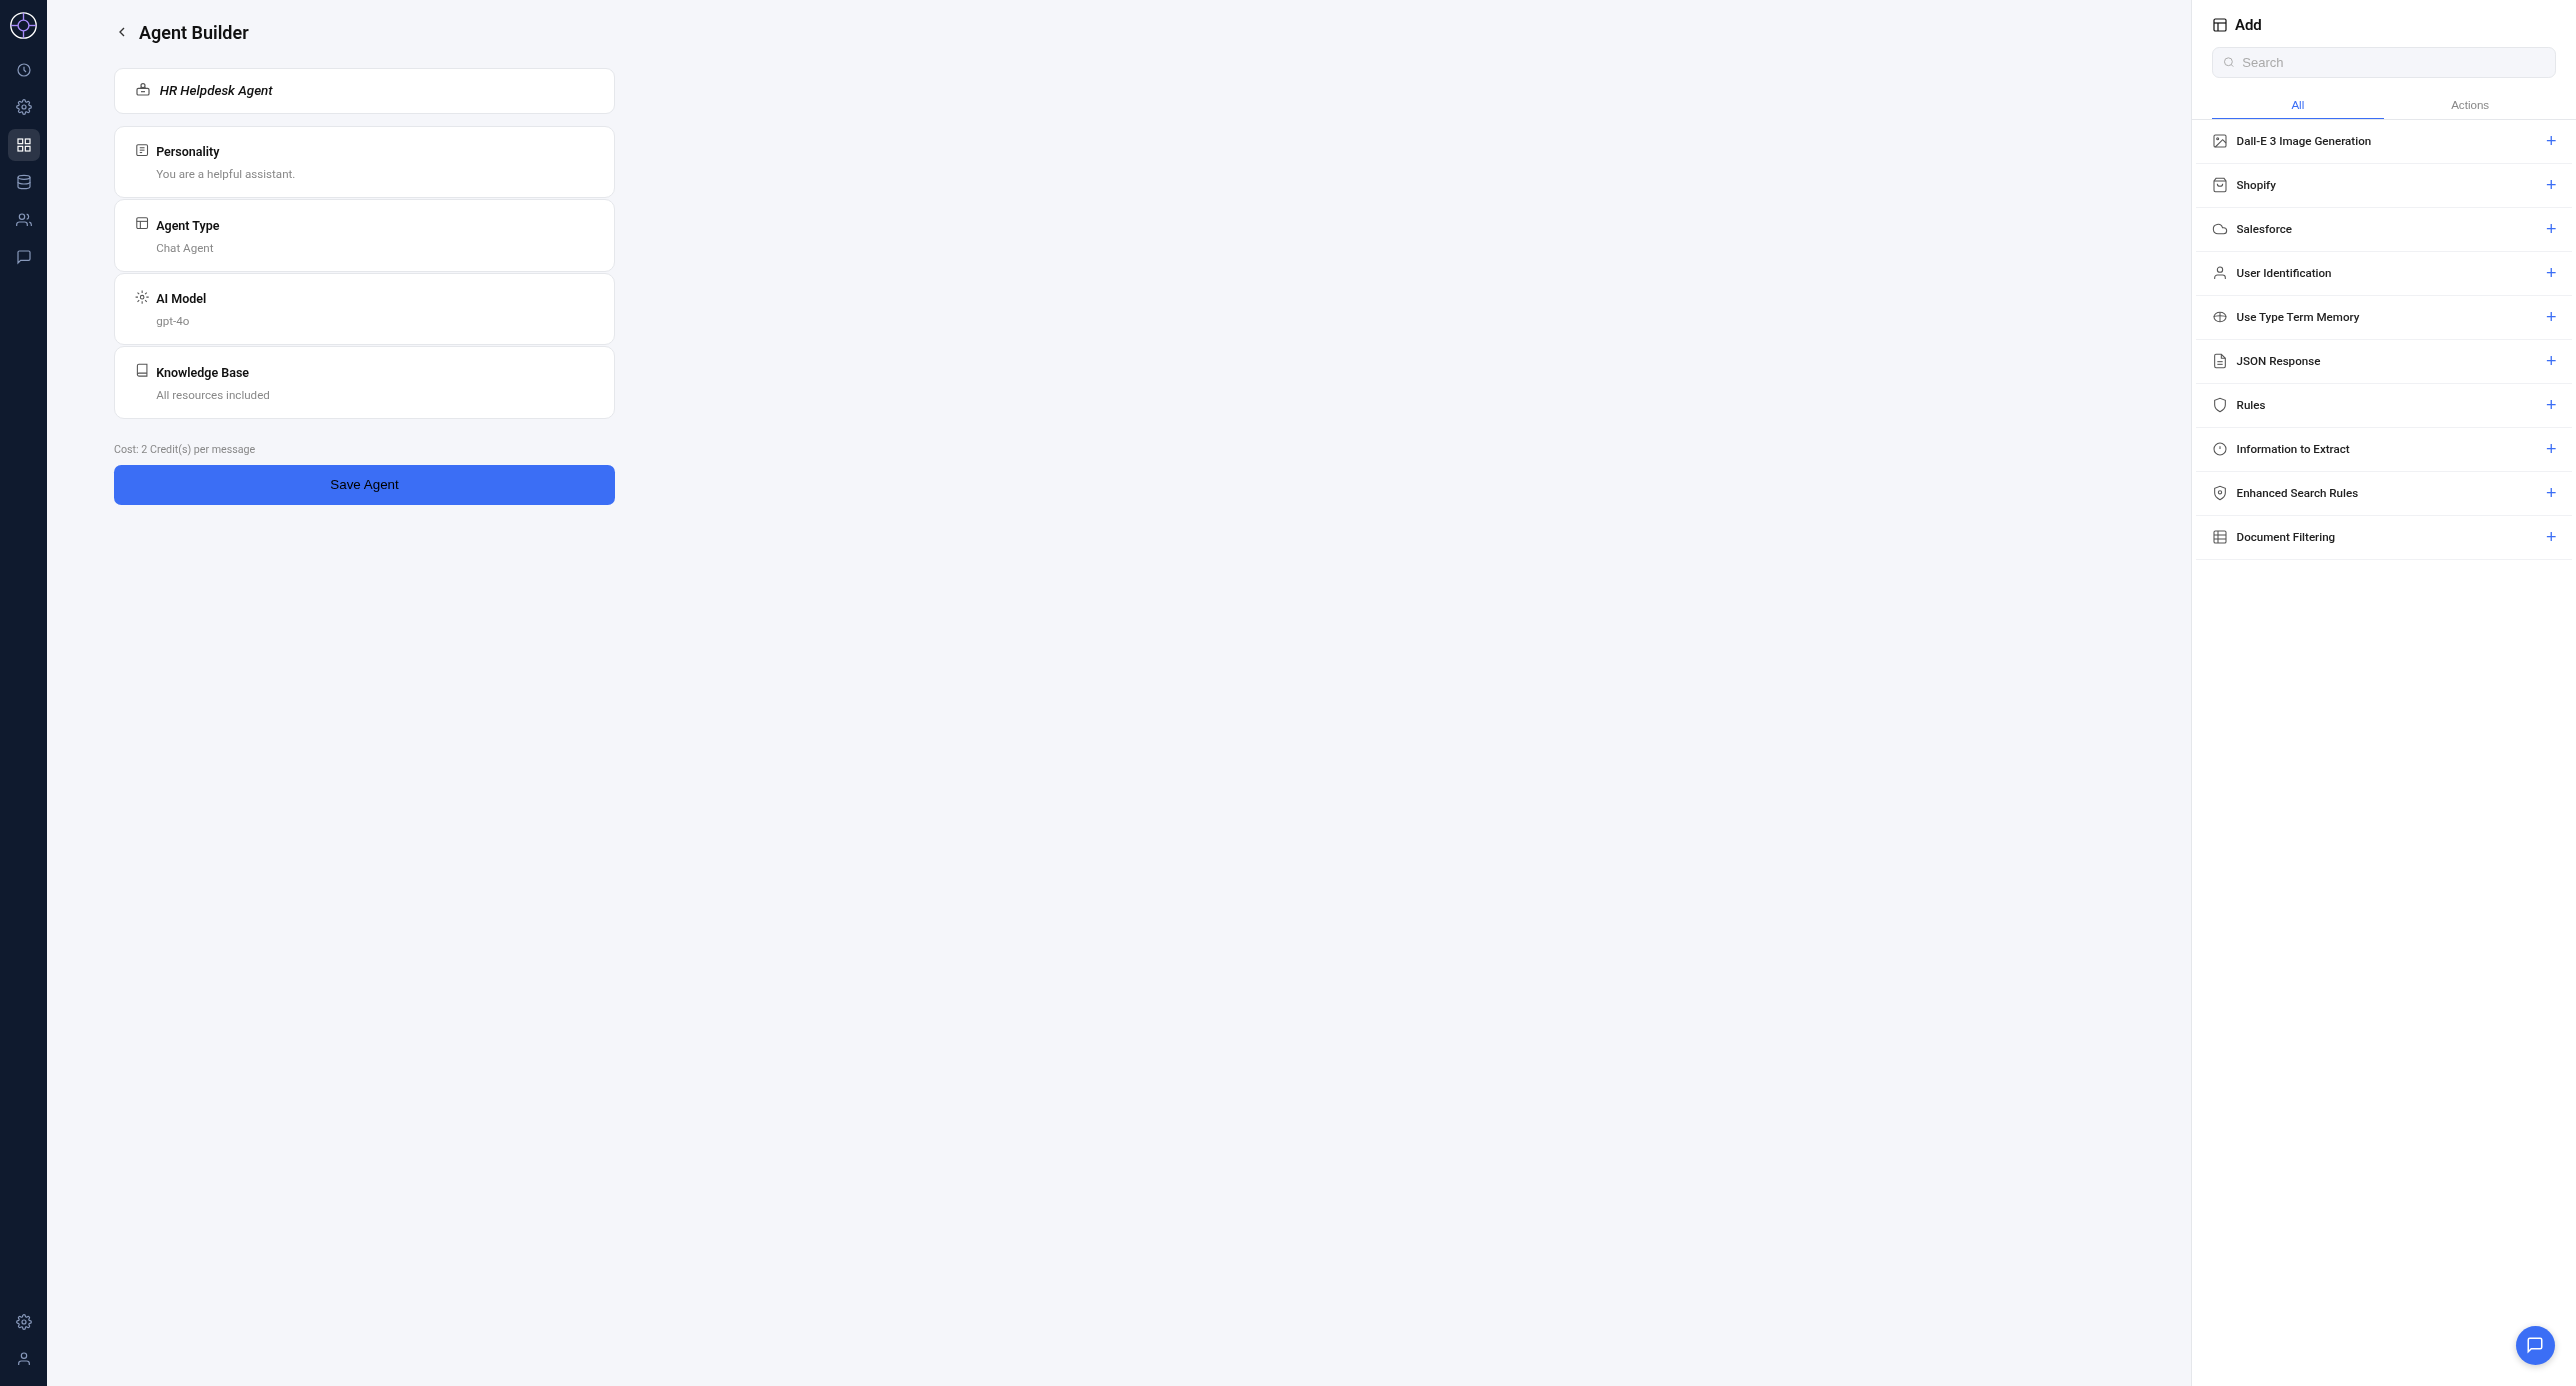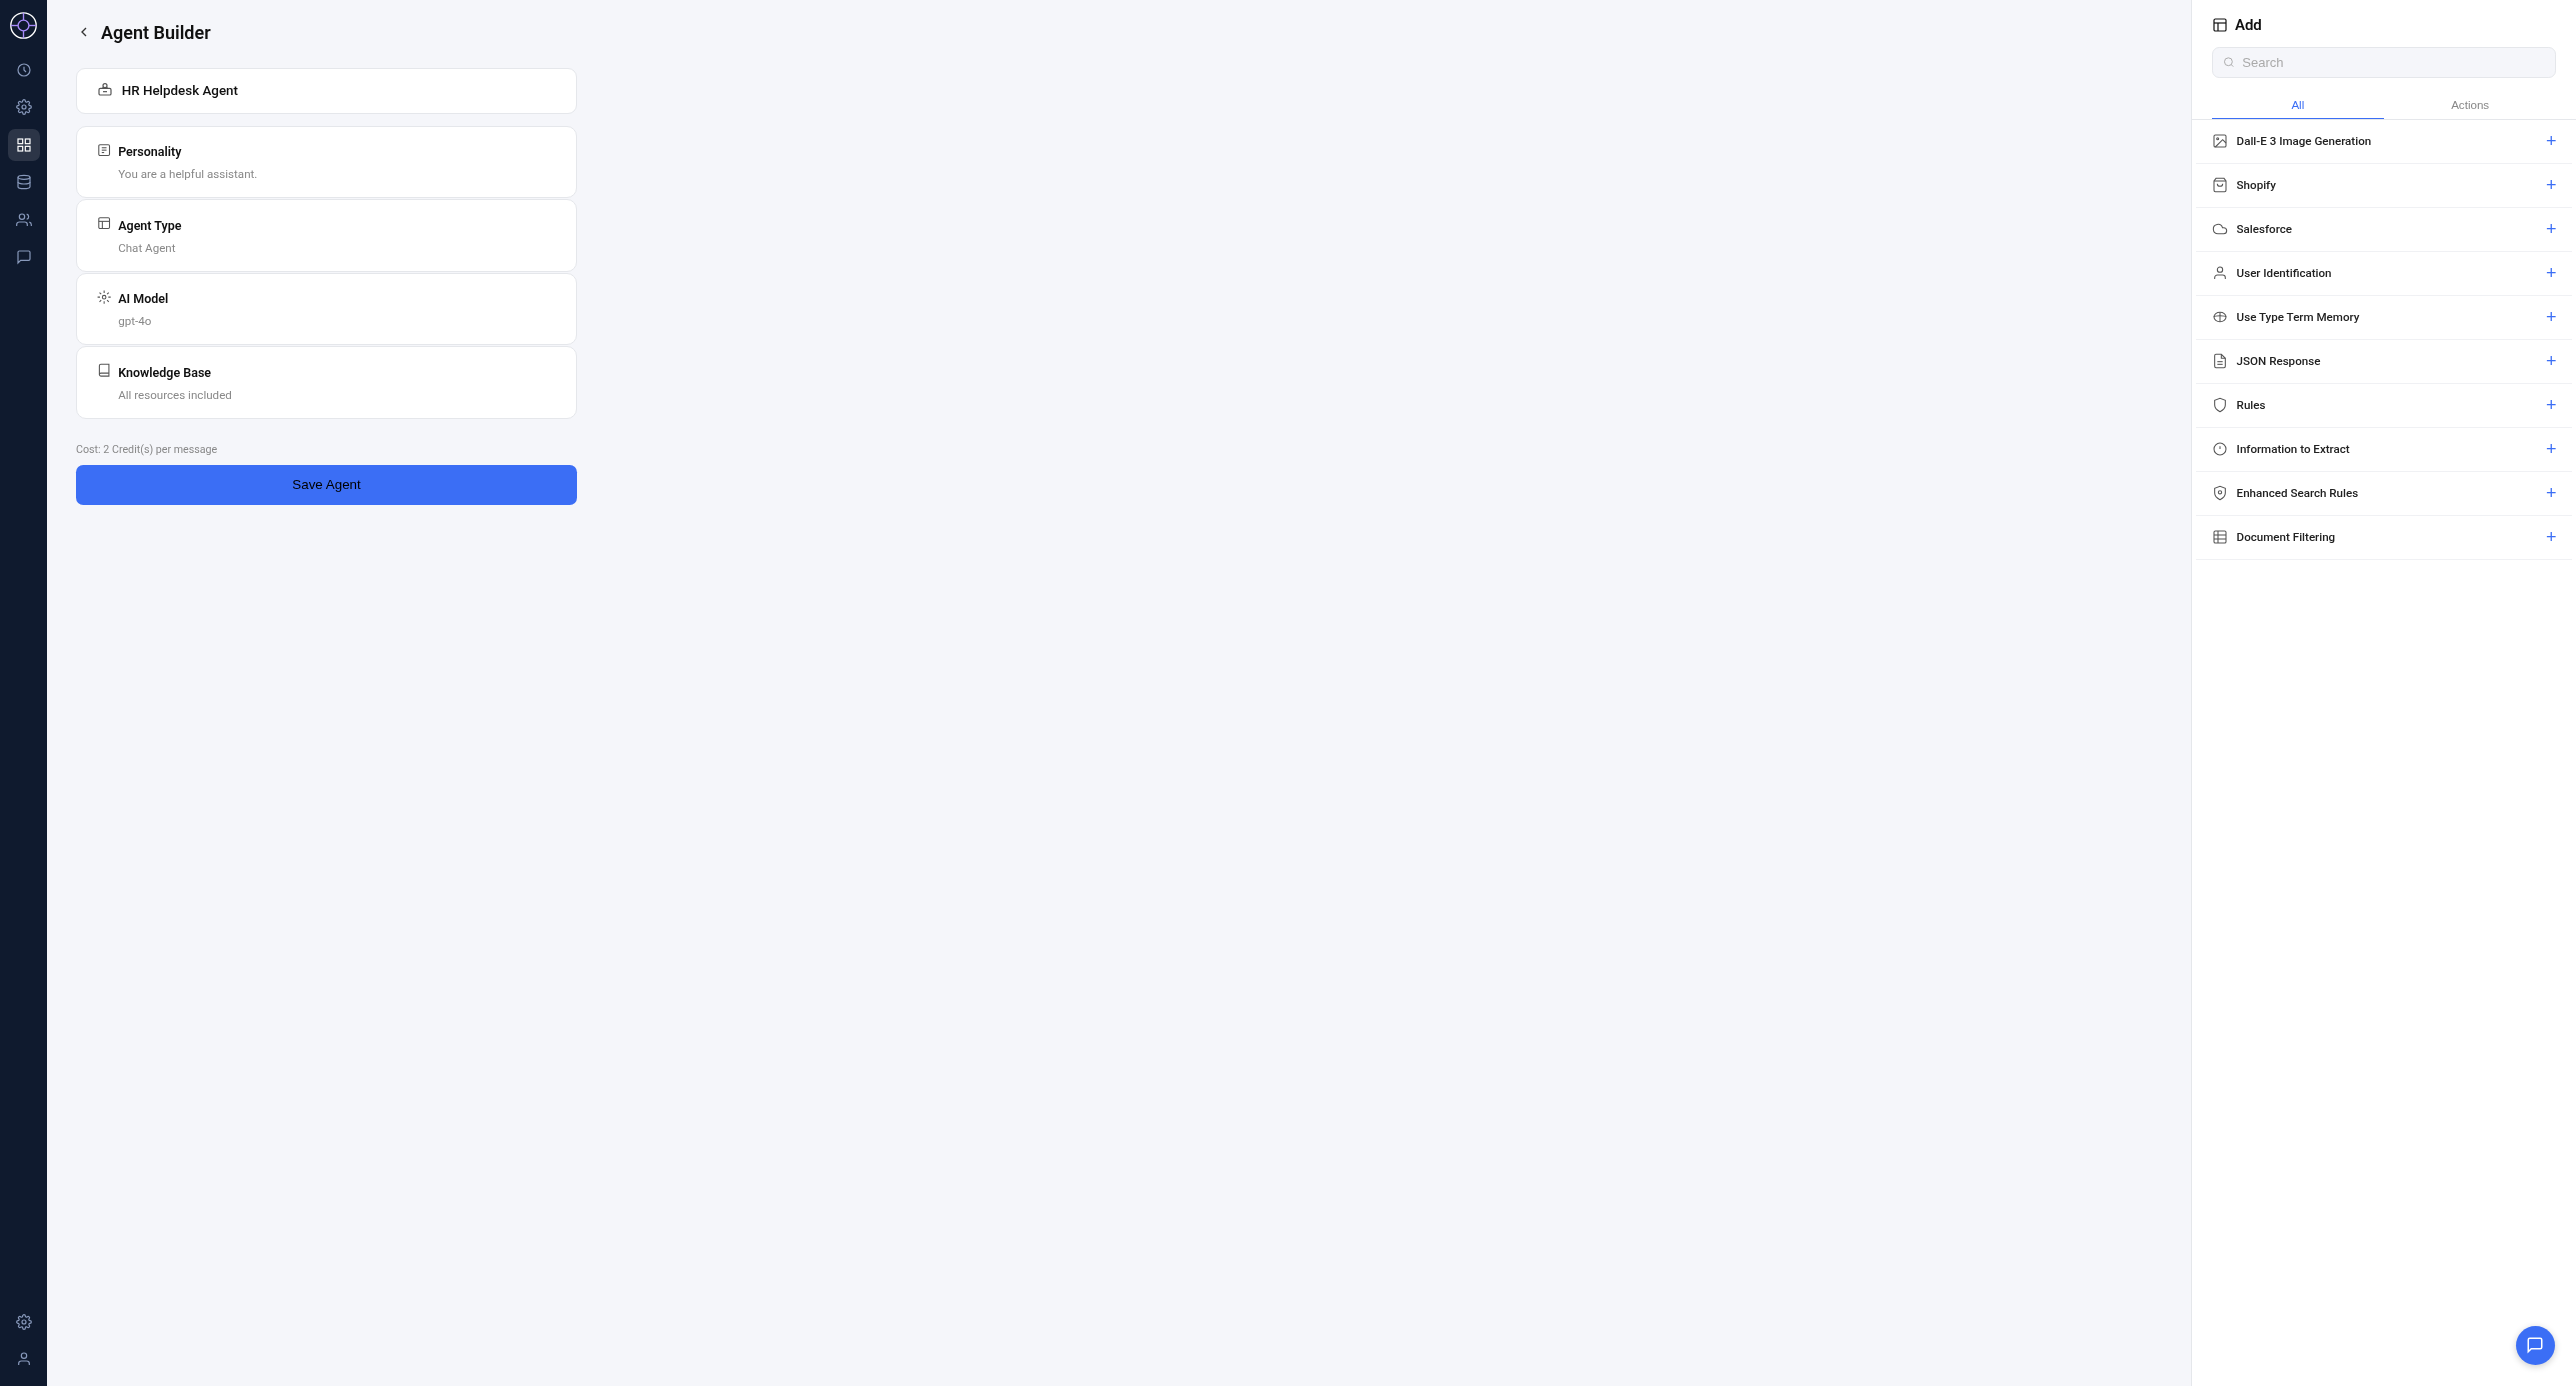--- a/index.html
+++ b/index.html
@@ -47,20 +47,21 @@
       flex-direction: column;
       align-items: center;
       gap: 5.4px;
     }
 
     
     .main {
       flex: 1;
       display: flex;
       overflow: hidden;
+      padding-left: 38px;
     }
 
     
     .center-panel {
       flex: 1;
       display: flex;
       flex-direction: column;
       overflow-y: auto;
       padding: 21.5px 29px;
       background: #f5f6fa;
@@ -121,20 +122,21 @@
     .agent-name-card {
       background: #fff;
       border: 0.9px solid #e5e7eb;
       border-radius: 9px;
       padding: 12.5px 19.7px;
       margin-bottom: 12.5px;
       max-width: 501px;
       display: flex;
       align-items: center;
       gap: 9px;
+      font-style: italic;
     }
     .agent-name-text {
       font-size: 13.4px;
       font-weight: 500;
       color: #111;
     }
 
     .footer-area {
       max-width: 501px;
       margin-top: 23px;

